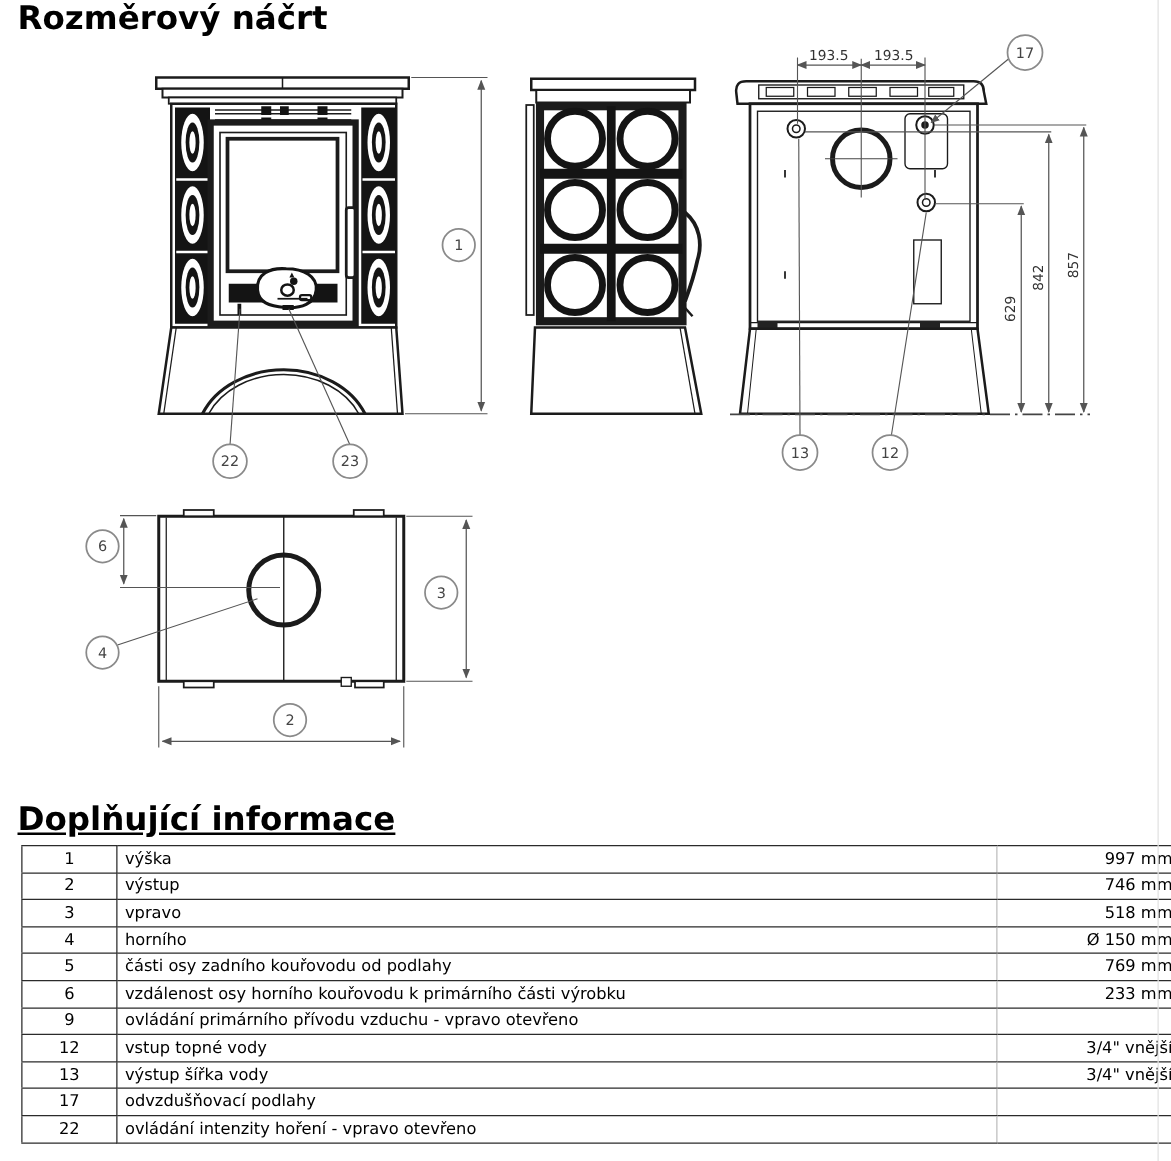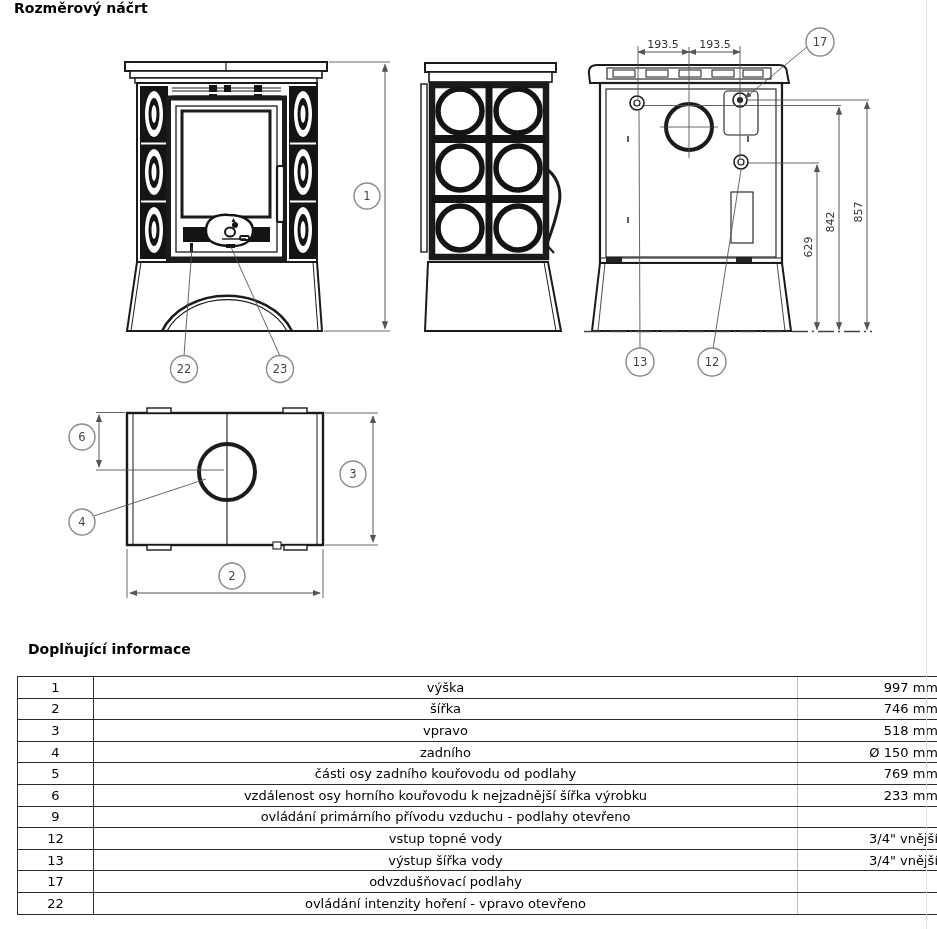--- a/index.html
+++ b/index.html
@@ -1,22 +1,22 @@
 <!DOCTYPE html>
 <html><head>
 <meta charset="utf-8">
 <style>
   html,body{margin:0;padding:0;}
   body{
     width:937px;height:929px;position:relative;background:#fff;
     font-family:"DejaVu Sans","Liberation Sans",sans-serif;color:#000;overflow:hidden;
   }
-  .page-title{position:absolute;font-weight:bold;font-size:14px;letter-spacing:0;}
+  .page-title{position:absolute;font-weight:bold;font-size:26px;letter-spacing:0;}
   #title-drawing{left:14px;top:0px;}
-  #title-info{left:28px;top:641px;}
+  #title-info{left:14px;top:641px;text-decoration:underline;}
   #drawing-svg{position:absolute;left:0;top:0;}
   .page-edge{position:absolute;left:926px;top:0;width:1px;height:929px;background:#e2e2e2;}
 
   
   .bl{stroke:#1b1b1b;fill:none;}
   .blf{stroke:#1b1b1b;fill:#fff;}
   .blk{fill:#141414;stroke:none;}
   .dim{stroke:#555;fill:none;stroke-width:0.9;}
   .dimline{stroke:#555;fill:none;stroke-width:1;}
   .dim-text{font-size:11px;fill:#333;}
@@ -27,21 +27,21 @@
   table#info-table{
     position:absolute;left:17px;top:676px;width:900px;
     border-collapse:collapse;table-layout:fixed;font-size:13px;
     border:1.8px solid #2b2b2b;
   }
   #info-table td{
     border-top:1.8px solid #2b2b2b;border-bottom:1.8px solid #2b2b2b;
     height:20.6px;padding:0 6px;white-space:nowrap;overflow:hidden;vertical-align:middle;
   }
   #info-table td.num{width:75px;text-align:center;padding:0;border-right:1.8px solid #2b2b2b;}
-  #info-table td.label{width:691px;text-align:center;}
+  #info-table td.label{width:691px;text-align:left;}
   #info-table td.value{width:134px;text-align:right;border-left:1px solid #bdbdbd;padding-right:5px;}
 </style>
 </head>
 <body>
 
 <div class="page-title" id="title-drawing">Rozměrový náčrt</div>
 
 <svg id="drawing-svg" width="937" height="640" viewBox="0 0 937 640">
   <defs>
     <marker id="arr" viewBox="0 0 10 10" refX="9" refY="5" markerWidth="8" markerHeight="8" orient="auto-start-reverse">
@@ -311,46 +311,46 @@
 
 <table id="info-table">
   <tbody>
     <tr>
       <td class="num">1</td>
       <td class="label">výška</td>
       <td class="value">997 mm</td>
     </tr>
     <tr>
       <td class="num">2</td>
-      <td class="label">šířka</td>
+      <td class="label">výstup</td>
       <td class="value">746 mm</td>
     </tr>
     <tr>
       <td class="num">3</td>
       <td class="label">vpravo</td>
       <td class="value">518 mm</td>
     </tr>
     <tr>
       <td class="num">4</td>
-      <td class="label">zadního</td>
+      <td class="label">horního</td>
       <td class="value">Ø 150 mm</td>
     </tr>
     <tr>
       <td class="num">5</td>
       <td class="label">části osy zadního kouřovodu od podlahy</td>
       <td class="value">769 mm</td>
     </tr>
     <tr>
       <td class="num">6</td>
-      <td class="label">vzdálenost osy horního kouřovodu k nejzadnější šířka výrobku</td>
+      <td class="label">vzdálenost osy horního kouřovodu k primárního části výrobku</td>
       <td class="value">233 mm</td>
     </tr>
     <tr>
       <td class="num">9</td>
-      <td class="label">ovládání primárního přívodu vzduchu - podlahy otevřeno</td>
+      <td class="label">ovládání primárního přívodu vzduchu - vpravo otevřeno</td>
       <td class="value"></td>
     </tr>
     <tr>
       <td class="num">12</td>
       <td class="label">vstup topné vody</td>
       <td class="value">3/4" vnější</td>
     </tr>
     <tr>
       <td class="num">13</td>
       <td class="label">výstup šířka vody</td>

